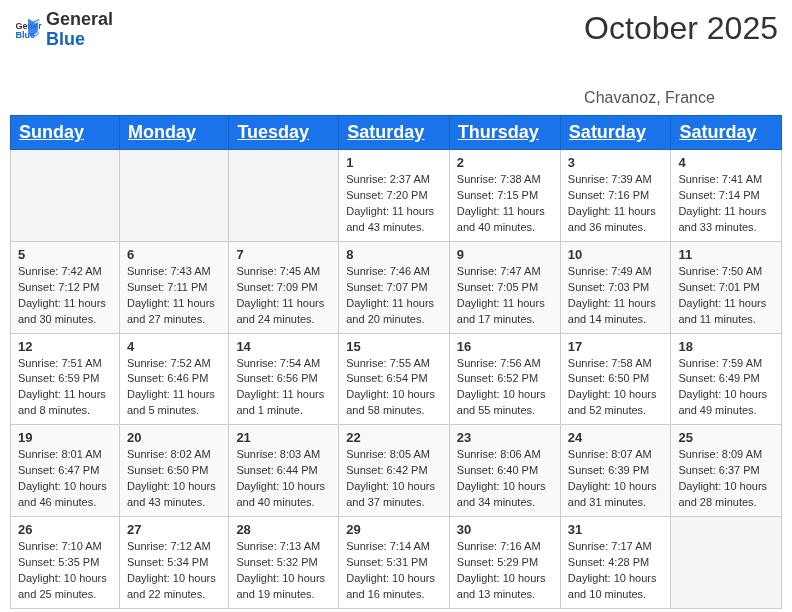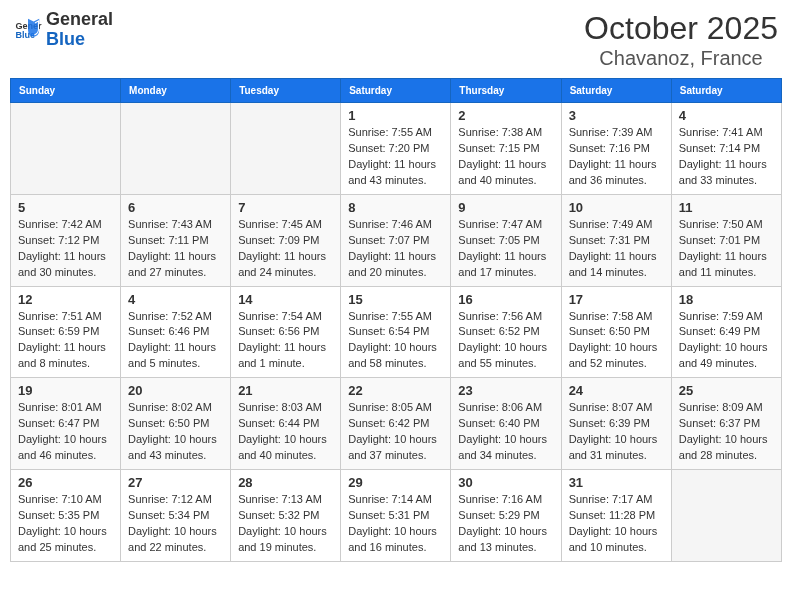--- a/index.html
+++ b/index.html
@@ -30,44 +30,46 @@
     }
     .logo-text span {
       display: block;
     }
     .logo-text span.blue { color: #1565c0; }
     .logo-icon {
       width: 28px;
       height: 28px;
     }
     .title-area {
-      text-align: center;
+      text-align: left;
     }
     .month-title {
       font-size: 32px;
       font-weight: normal;
       color: #333;
     }
     .location {
-      font-size: 20px;
+      font-size: 16px;
       color: #555;
+      margin-top: 42px;
     }
     .calendar {
       width: 100%;
       border-collapse: collapse;
       border: 1px solid #ccc;
     }
     .calendar th {
       background-color: #1a73e8;
       color: #fff;
       text-align: left;
       padding: 6px 8px;
-      font-size: 10px;
+      font-size: 18px;
       font-weight: bold;
       border: 1px solid #1565c0;
+      text-decoration: underline;
     }
     .calendar td {
       vertical-align: top;
       padding: 5px 7px;
       border: 1px solid #ccc;
       width: 113px;
       min-height: 80px;
       background: #fff;
       font-size: 11px;
       color: #333;
@@ -124,21 +126,21 @@
         <th>Saturday</th>
       </tr>
   </thead>
   <tbody id="calendar-body">
   <tr>
         <td class="empty"></td>
         <td class="empty"></td>
         <td class="empty"></td>
         <td>
           <span class="day-number">1</span>
-          <div class="day-info">Sunrise: 7:55 AM
+          <div class="day-info">Sunrise: 2:37 AM
 Sunset: 7:20 PM
 Daylight: 11 hours and 43 minutes.</div>
         </td>
         <td>
           <span class="day-number">2</span>
           <div class="day-info">Sunrise: 7:38 AM
 Sunset: 7:15 PM
 Daylight: 11 hours and 40 minutes.</div>
         </td>
         <td>
@@ -181,21 +183,21 @@
         </td>
         <td>
           <span class="day-number">9</span>
           <div class="day-info">Sunrise: 7:47 AM
 Sunset: 7:05 PM
 Daylight: 11 hours and 17 minutes.</div>
         </td>
         <td>
           <span class="day-number">10</span>
           <div class="day-info">Sunrise: 7:49 AM
-Sunset: 7:31 PM
+Sunset: 7:03 PM
 Daylight: 11 hours and 14 minutes.</div>
         </td>
         <td>
           <span class="day-number">11</span>
           <div class="day-info">Sunrise: 7:50 AM
 Sunset: 7:01 PM
 Daylight: 11 hours and 11 minutes.</div>
         </td>
       </tr>
       <tr>
@@ -313,19 +315,19 @@
         </td>
         <td>
           <span class="day-number">30</span>
           <div class="day-info">Sunrise: 7:16 AM
 Sunset: 5:29 PM
 Daylight: 10 hours and 13 minutes.</div>
         </td>
         <td>
           <span class="day-number">31</span>
           <div class="day-info">Sunrise: 7:17 AM
-Sunset: 11:28 PM
+Sunset: 4:28 PM
 Daylight: 10 hours and 10 minutes.</div>
         </td>
         <td class="empty"></td>
       </tr>
     </tbody>
 </table>
 
 </body></html>

